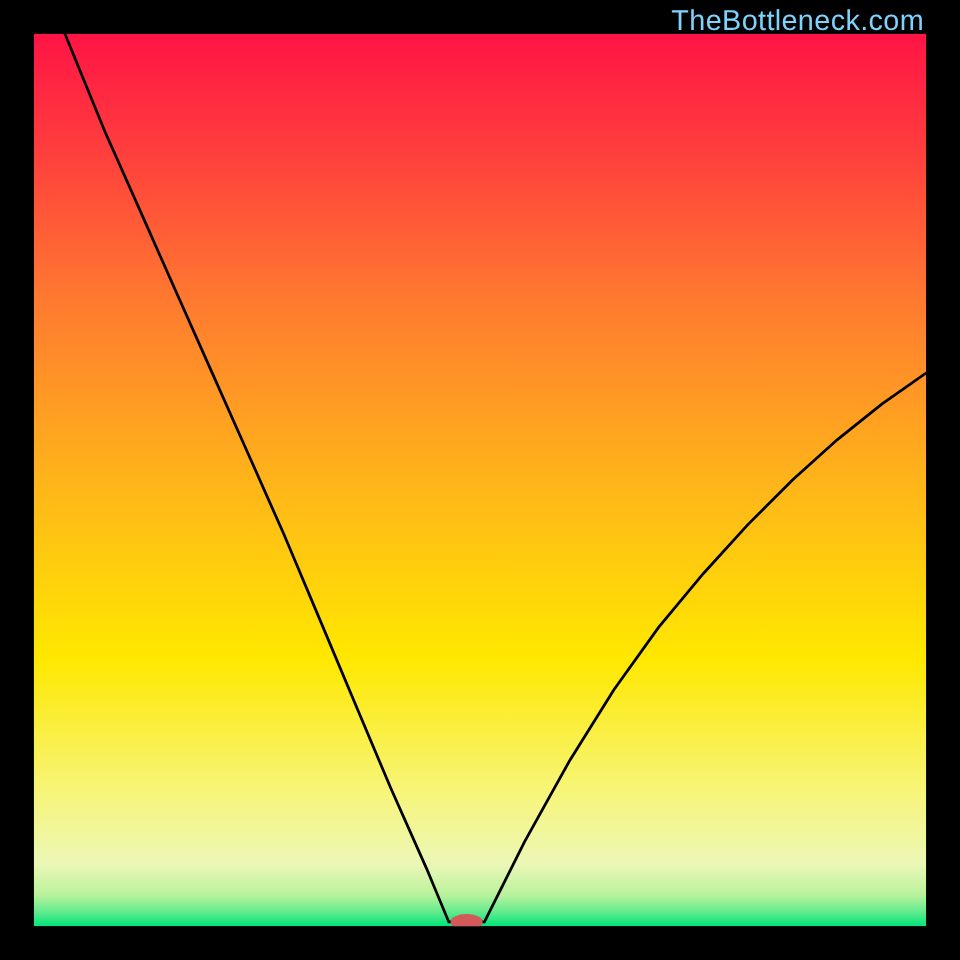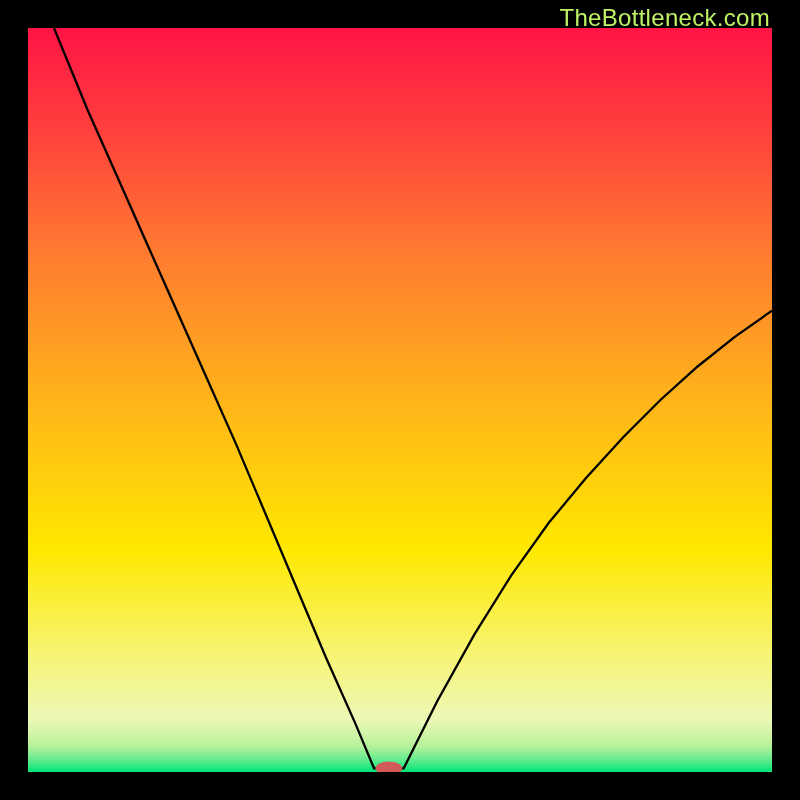--- a/index.html
+++ b/index.html
@@ -23,21 +23,21 @@
     top: 28px;
     left: 28px;
     width: 744px;
     height: 744px;
     overflow: hidden;
   }
   .watermark {
     position: absolute;
     top: 4px;
     right: 30px;
-    color: #bef264;
+    color: #7dd3fc;
     font-size: 24px;
     font-weight: 500;
     letter-spacing: 0.3px;
   }
   .curve path {
     fill: none;
     stroke: #000;
     stroke-width: 2.3;
   }
   .marker {

